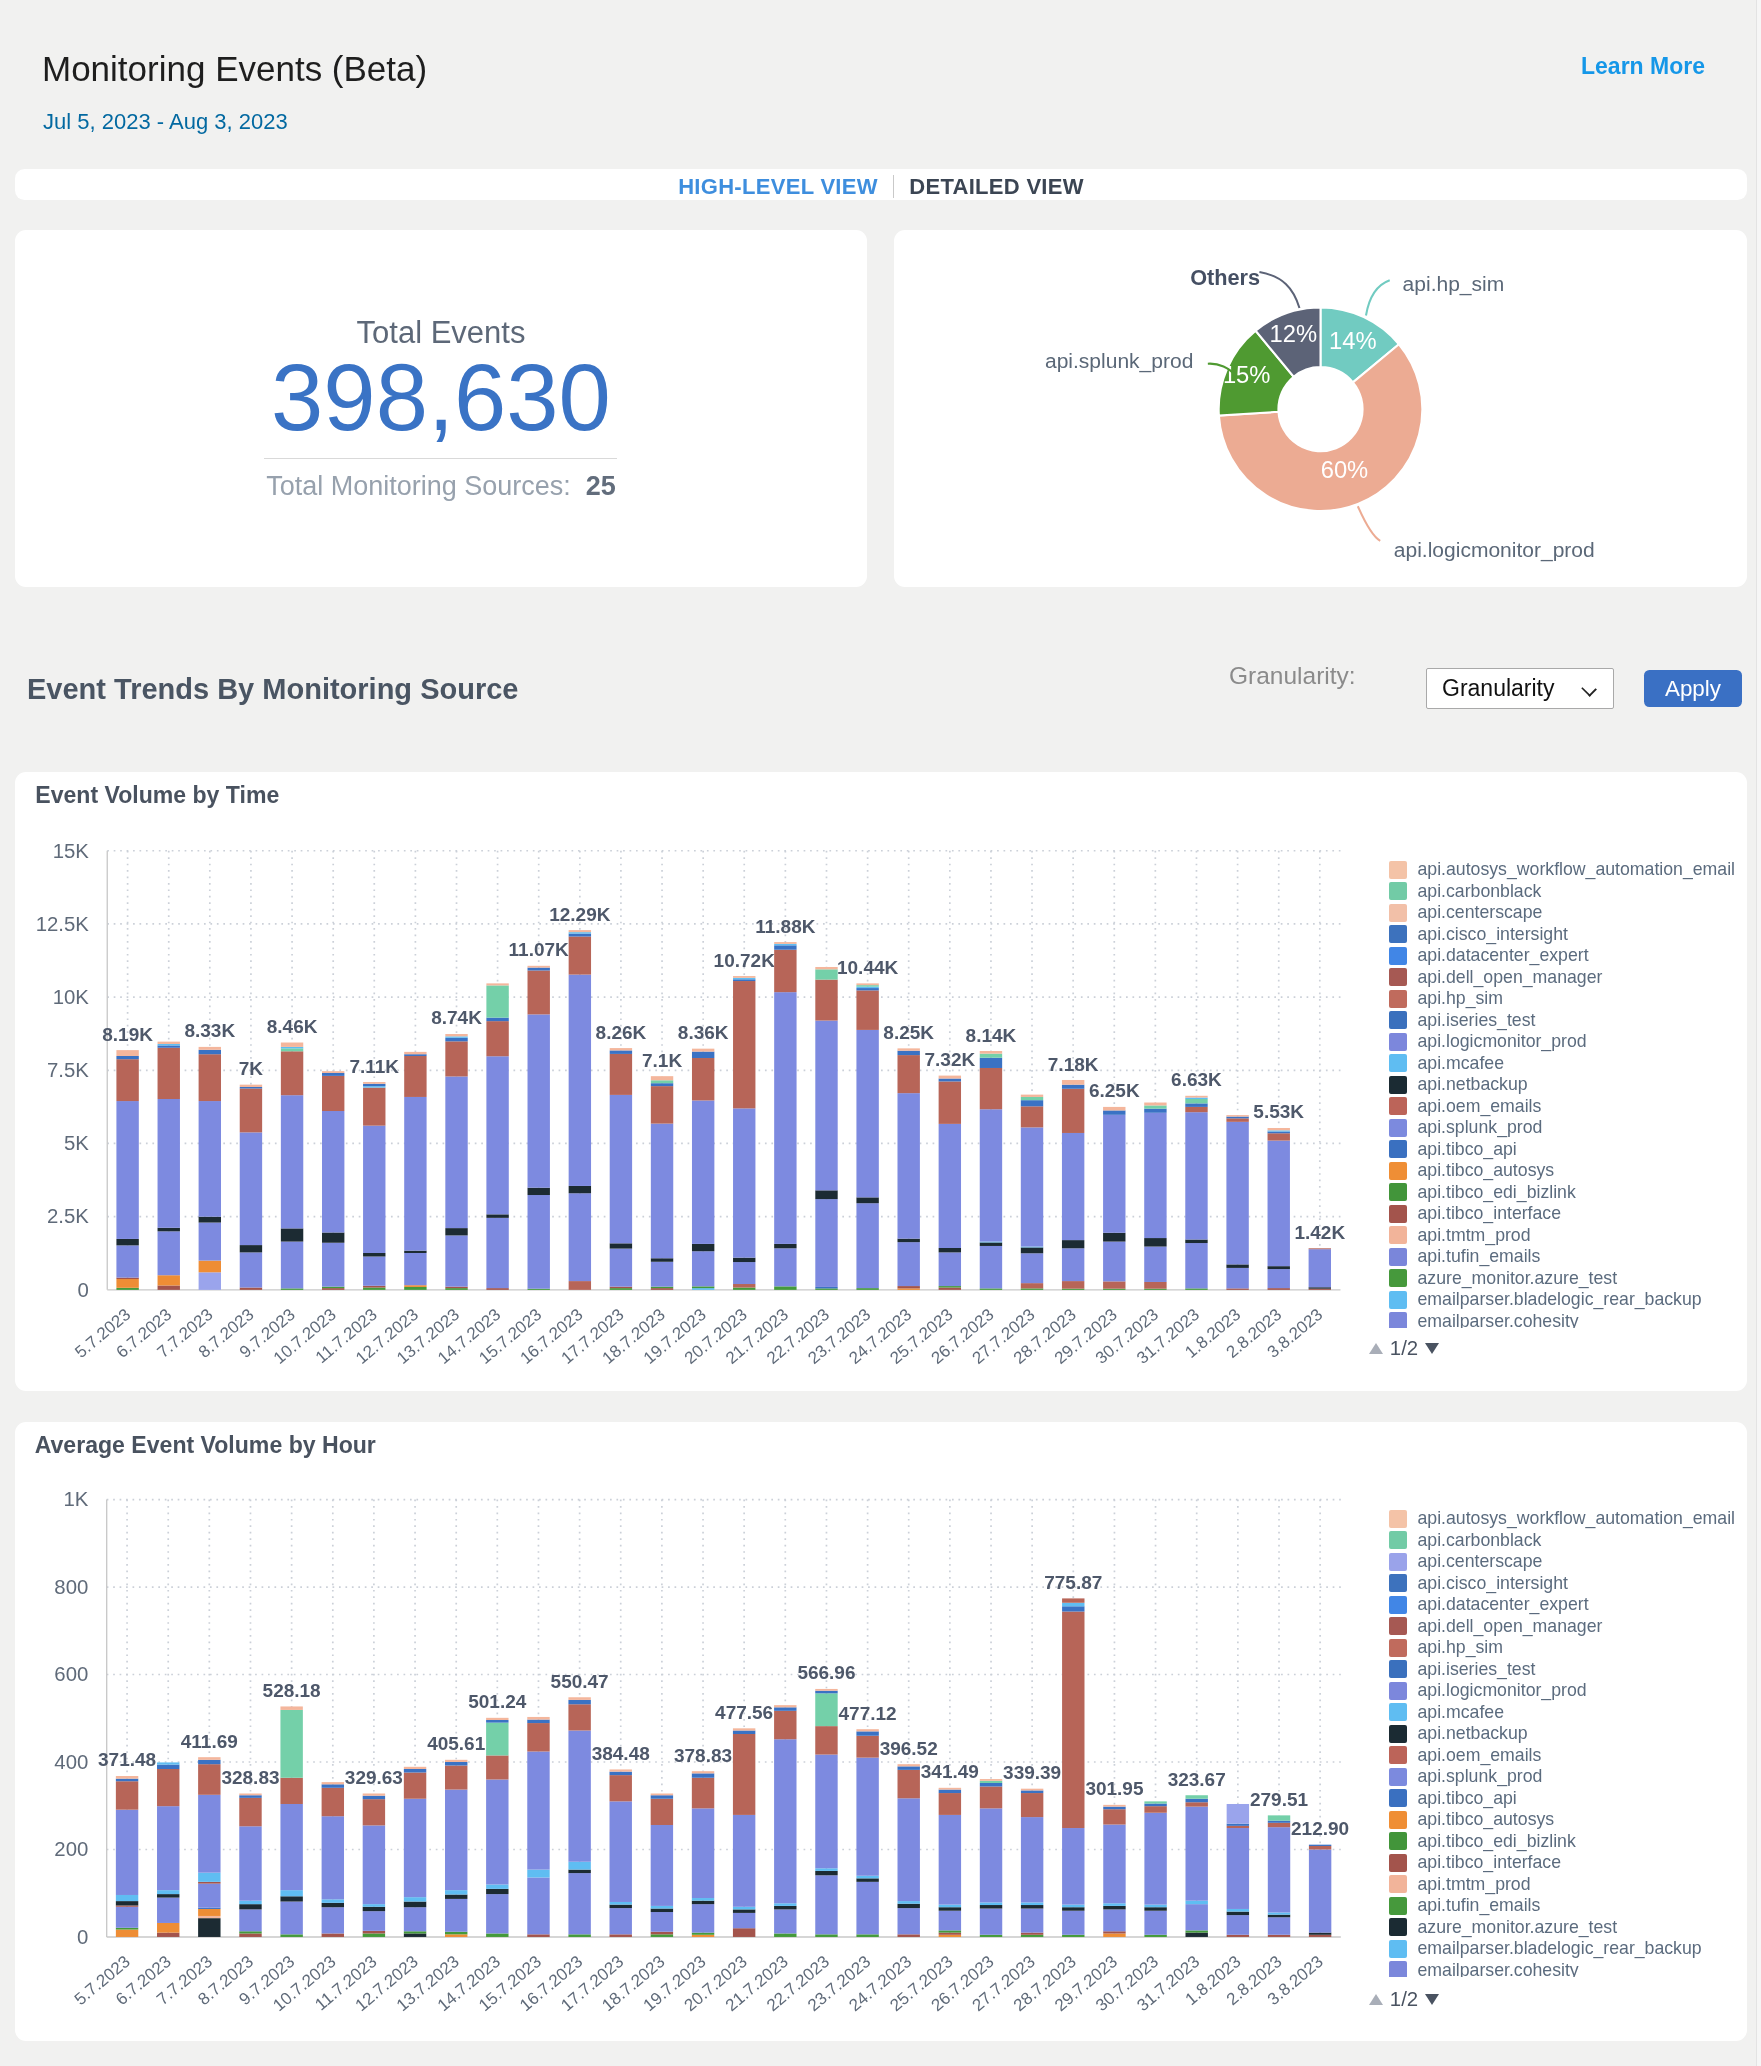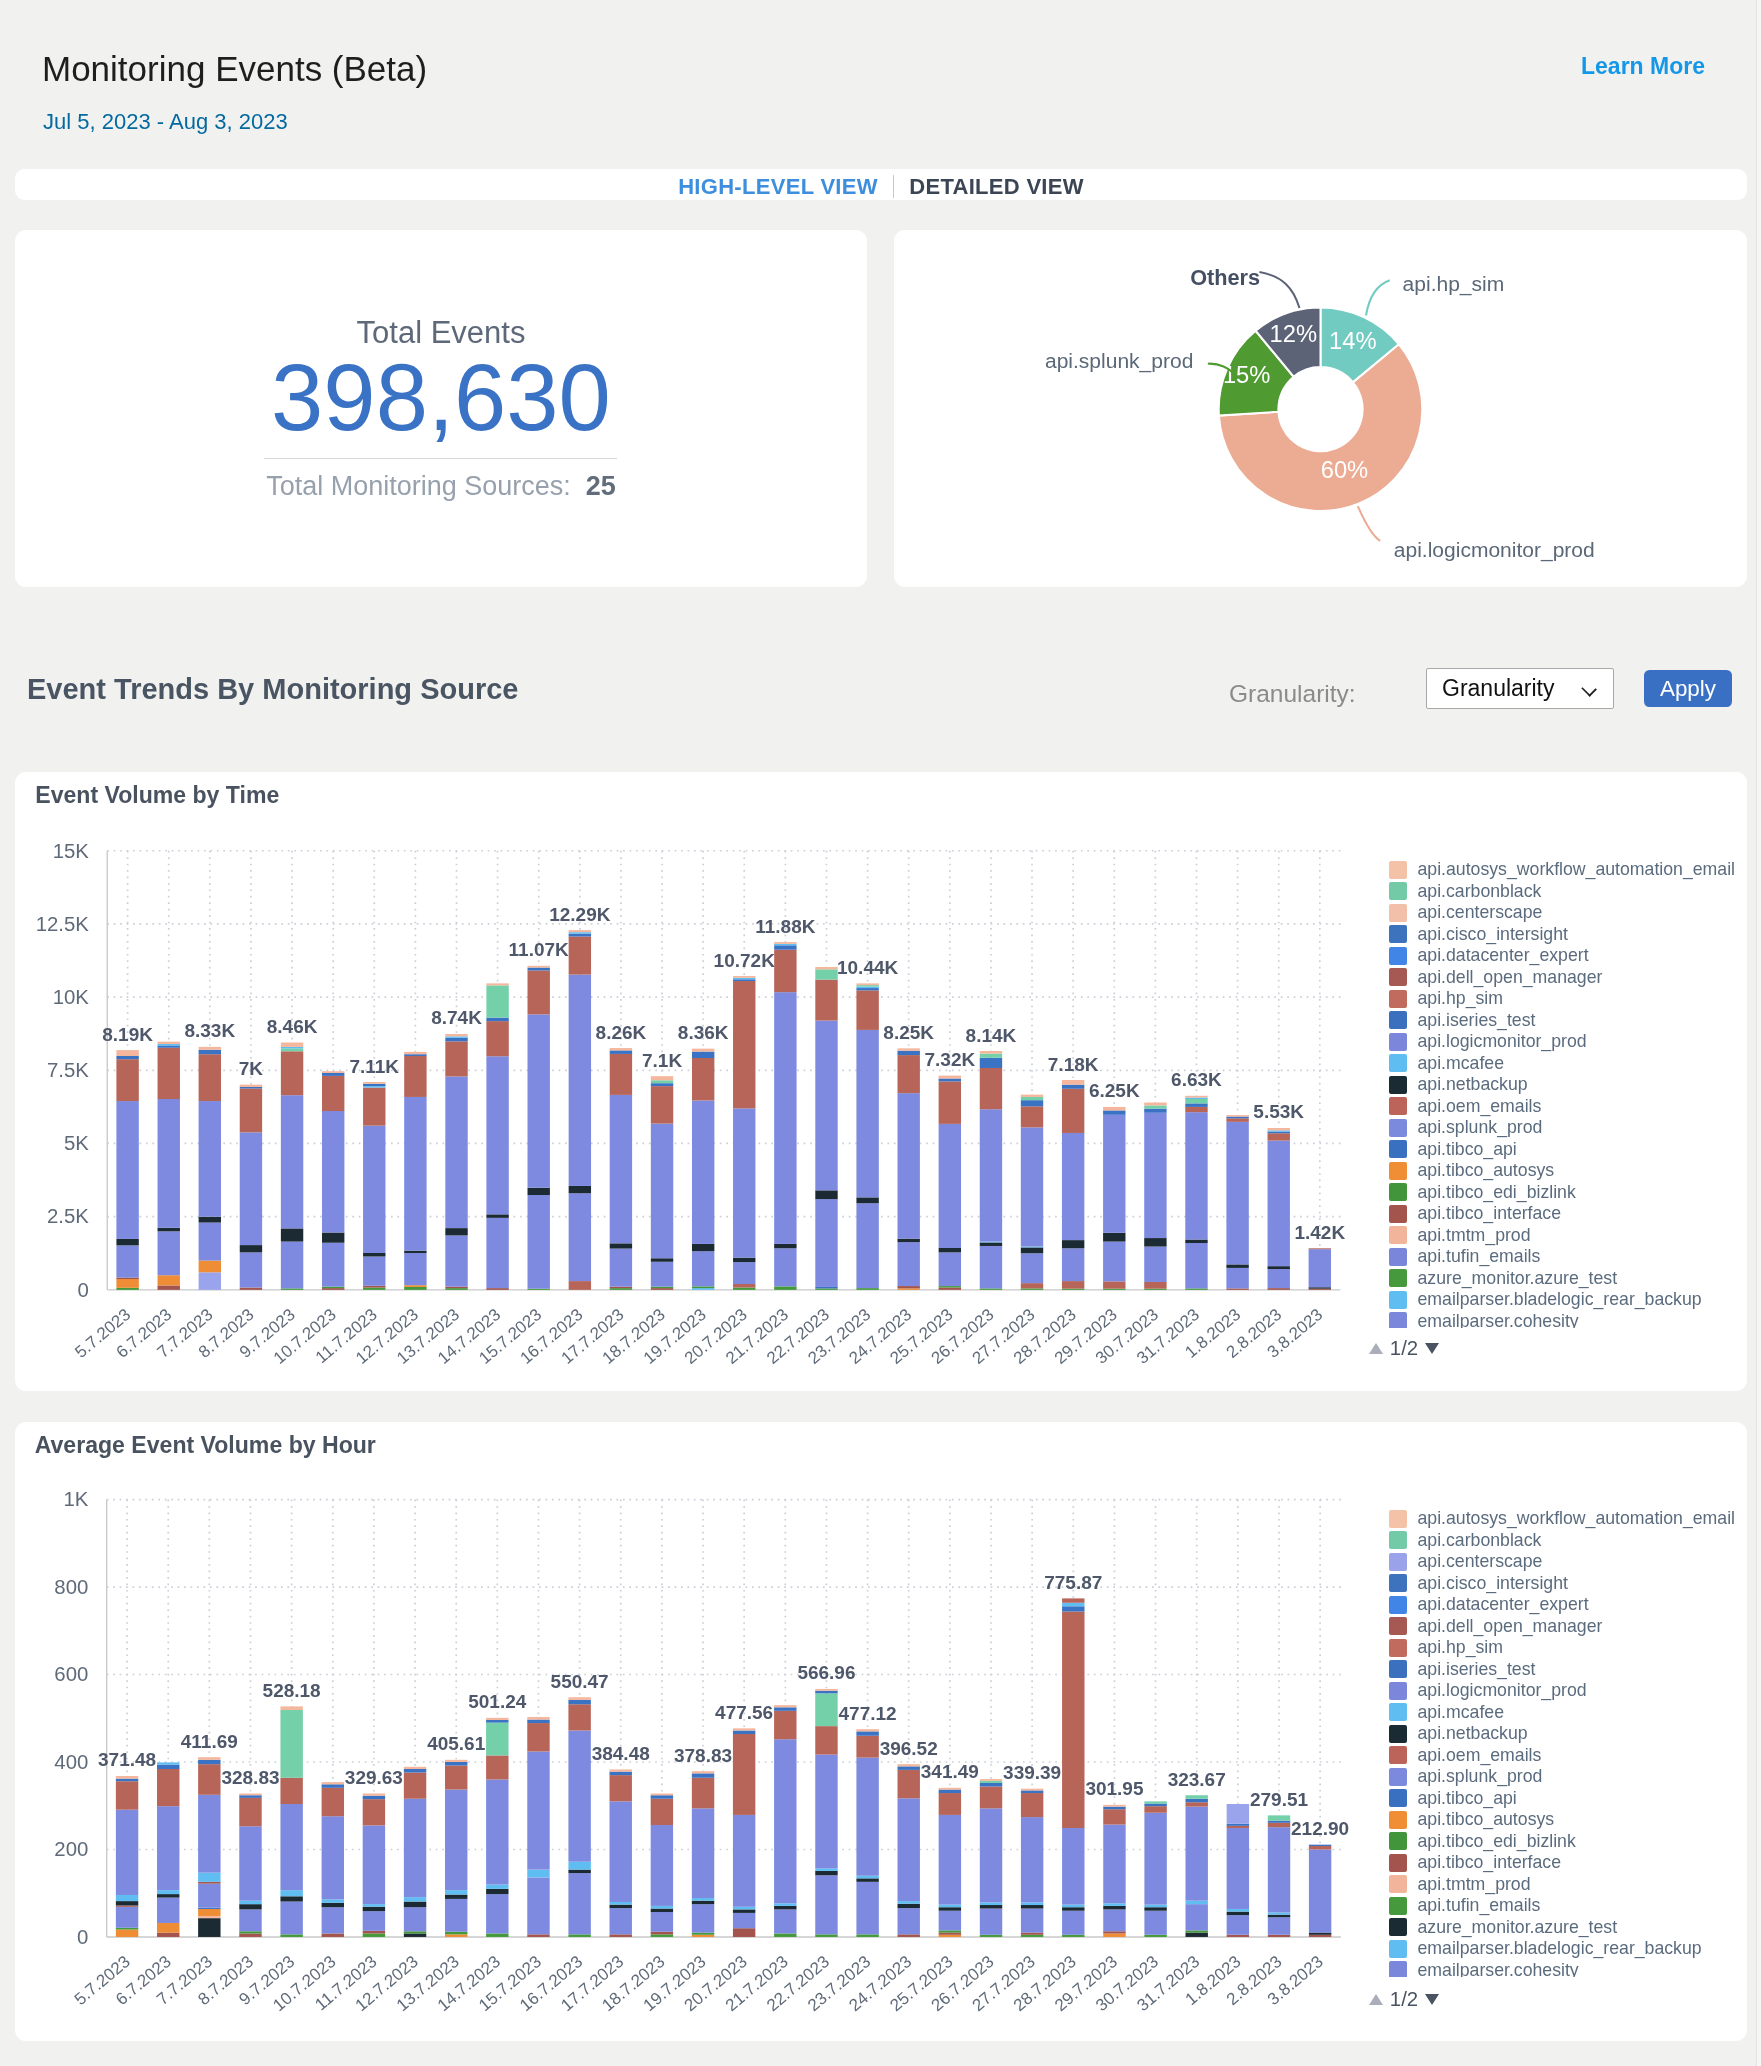--- a/index.html
+++ b/index.html
@@ -44,26 +44,26 @@
     <text x="749" y="90" font-size="31" fill="#5b6878">api.hp_sim</text>
     <path d="M 597 115 C 588 85, 572 68, 538 62" stroke="#5c6377" stroke-width="3" fill="none"></path>
     <text x="436" y="81" font-size="32" font-weight="bold" fill="#454f63">Others</text>
     <path d="M 462 197 C 478 196, 494 203, 503 215" stroke="#4f9a31" stroke-width="3" fill="none"></path>
     <text x="222" y="204" font-size="31" fill="#5b6878">api.splunk_prod</text>
     <path d="M 683 407 Q 702 450 716 458" stroke="#ecab93" stroke-width="3" fill="none"></path>
     <text x="736" y="482" font-size="31" fill="#5b6878">api.logicmonitor_prod</text>
   </svg>
 
 <div class="abs" style="left:27px;top:675px;font-size:29px;font-weight:bold;color:#4a5563;line-height:29px;">Event Trends By Monitoring Source</div>
-<div class="abs" style="left:1229px;top:682px;font-size:24.5px;color:#8b8b8b;line-height:24.5px;text-align:center;">Granularity:</div>
+<div class="abs" style="left:1229px;top:664px;font-size:24.5px;color:#8b8b8b;line-height:24.5px;text-align:center;">Granularity:</div>
 <div class="abs" style="left:1426px;top:668px;width:188px;height:41px;background:#fff;border:1.4px solid #a9a9a9;border-radius:2px;display:flex;align-items:center;padding-left:15px;">
   <span style="font-size:23px;color:#111;">Granularity</span>
   <span style="position:absolute;right:17.7px;top:13.6px;width:12.2px;height:12.2px;border-right:2px solid #222;border-bottom:2px solid #222;transform:rotate(45deg) scale(1,0.85);"></span>
 </div>
-<div class="abs" style="left:1644px;top:670px;width:88px;height:37px;background:#3a70c4;border-radius:5.4px;display:flex;align-items:center;justify-content:center;">
+<div class="abs" style="left:1644px;top:670px;width:98px;height:37px;background:#3a70c4;border-radius:5.4px;display:flex;align-items:center;justify-content:center;">
   <span style="font-size:22.4px;color:#fff;">Apply</span>
 </div>
 
 <svg class="card" style="left:15px;top:772px" width="1732" height="619" viewBox="0 0 2550 912">
     <text x="29" y="46" font-size="34" font-weight="bold" fill="#49525f">Event Volume by Time</text>
     <line x1="135" y1="655.2" x2="1952" y2="655.2" stroke="#cbd0d8" stroke-width="2.5" stroke-dasharray="2.5 7"></line>
     <line x1="135" y1="547.3" x2="1952" y2="547.3" stroke="#cbd0d8" stroke-width="2.5" stroke-dasharray="2.5 7"></line>
     <line x1="135" y1="439.5" x2="1952" y2="439.5" stroke="#cbd0d8" stroke-width="2.5" stroke-dasharray="2.5 7"></line>
     <line x1="135" y1="331.7" x2="1952" y2="331.7" stroke="#cbd0d8" stroke-width="2.5" stroke-dasharray="2.5 7"></line>
     <line x1="135" y1="223.8" x2="1952" y2="223.8" stroke="#cbd0d8" stroke-width="2.5" stroke-dasharray="2.5 7"></line>

